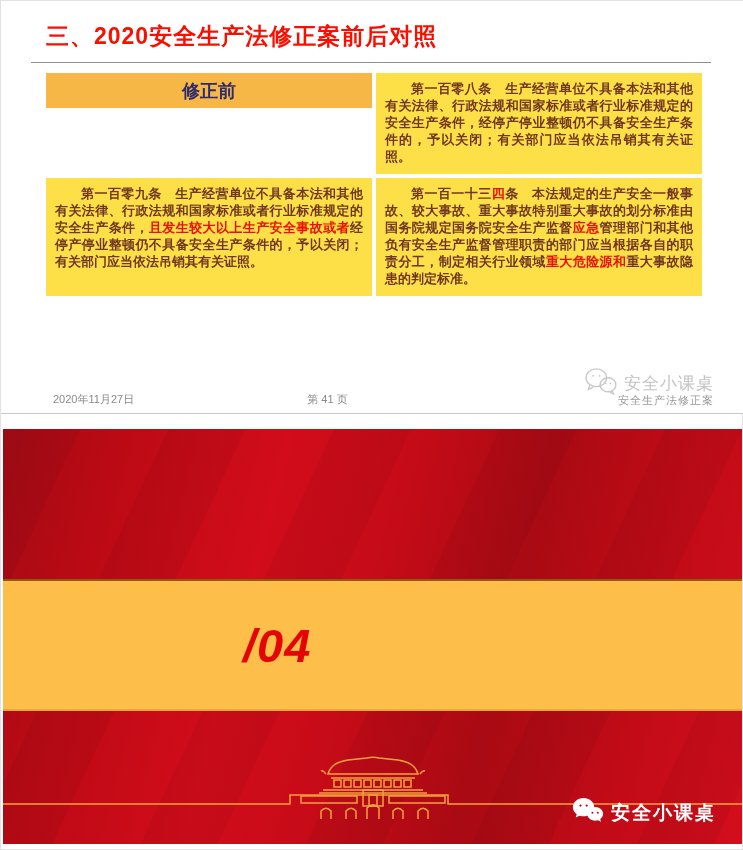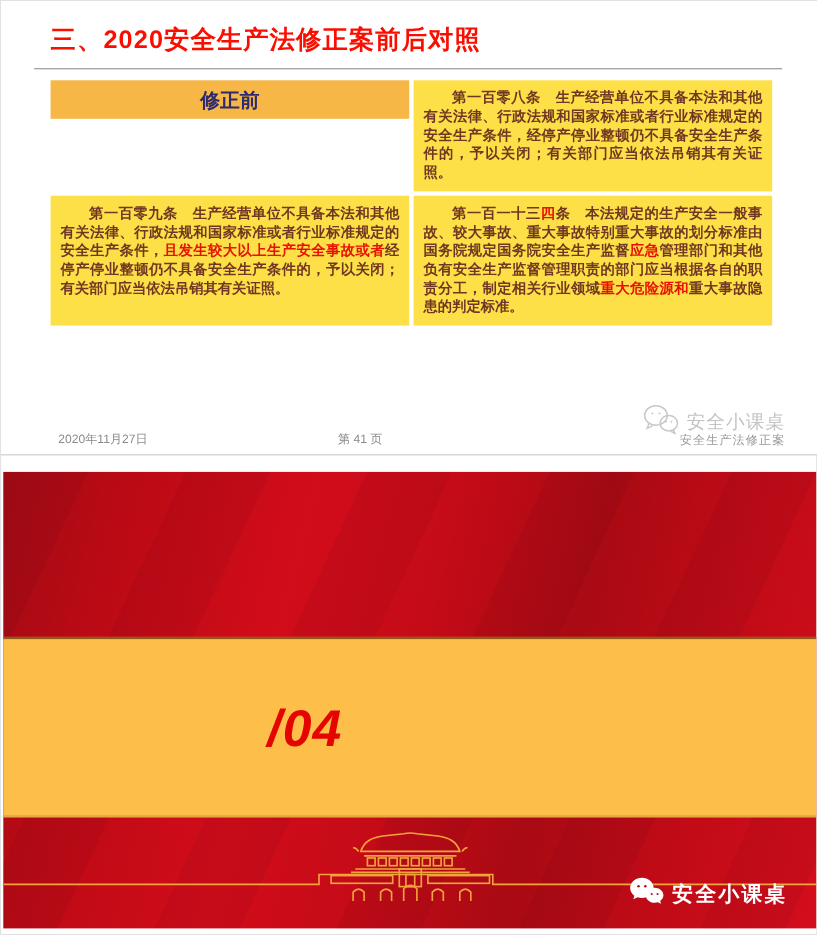--- a/index.html
+++ b/index.html
@@ -30,21 +30,21 @@
   .s1-brand-sub { position: absolute; right: 30px; top: 392px; font-size: 11px; color: #9a9a9a;
                   letter-spacing: 1px; }
 
   
   .slide2 { position: absolute; left: 2px; top: 428px; width: 739px; height: 415px;
             background:
               repeating-linear-gradient(115deg, rgba(0,0,0,0.05) 0 70px, rgba(0,0,0,0) 70px 150px),
               linear-gradient(104deg, #a30b14 0%, #bb0a15 14%, #d20c1a 34%, #c70b18 48%,
                               #a90a13 66%, #c00b17 82%, #d40d1c 100%);
   }
-  .band { position: absolute; left: 0; top: 150px; width: 739px; height: 164px;
+  .band { position: absolute; left: 0; top: 150px; width: 739px; height: 132px;
           background: #fdbe4a; border-top: 2px solid #8d5a17; border-bottom: 2px solid #e5a93e;
           display: flex; align-items: center; padding-left: 240px; }
   .band-num { font-size: 47px; font-weight: bold; font-style: italic; color: #e50500;
               letter-spacing: 1px; }
   .band-title { font-size: 32px; font-weight: bold; color: #e50500; letter-spacing: 3px;
                 margin-left: 42px; }
   .gate-svg { position: absolute; left: 0; bottom: 0; width: 739px; height: 133px; }
   .s2-brand { position: absolute; right: 26px; top: 368px; display: flex; align-items: center; gap: 7px; }
   .s2-brand-text { font-size: 19px; font-weight: bold; color: #ffffff; letter-spacing: 2px; }
 </style>

